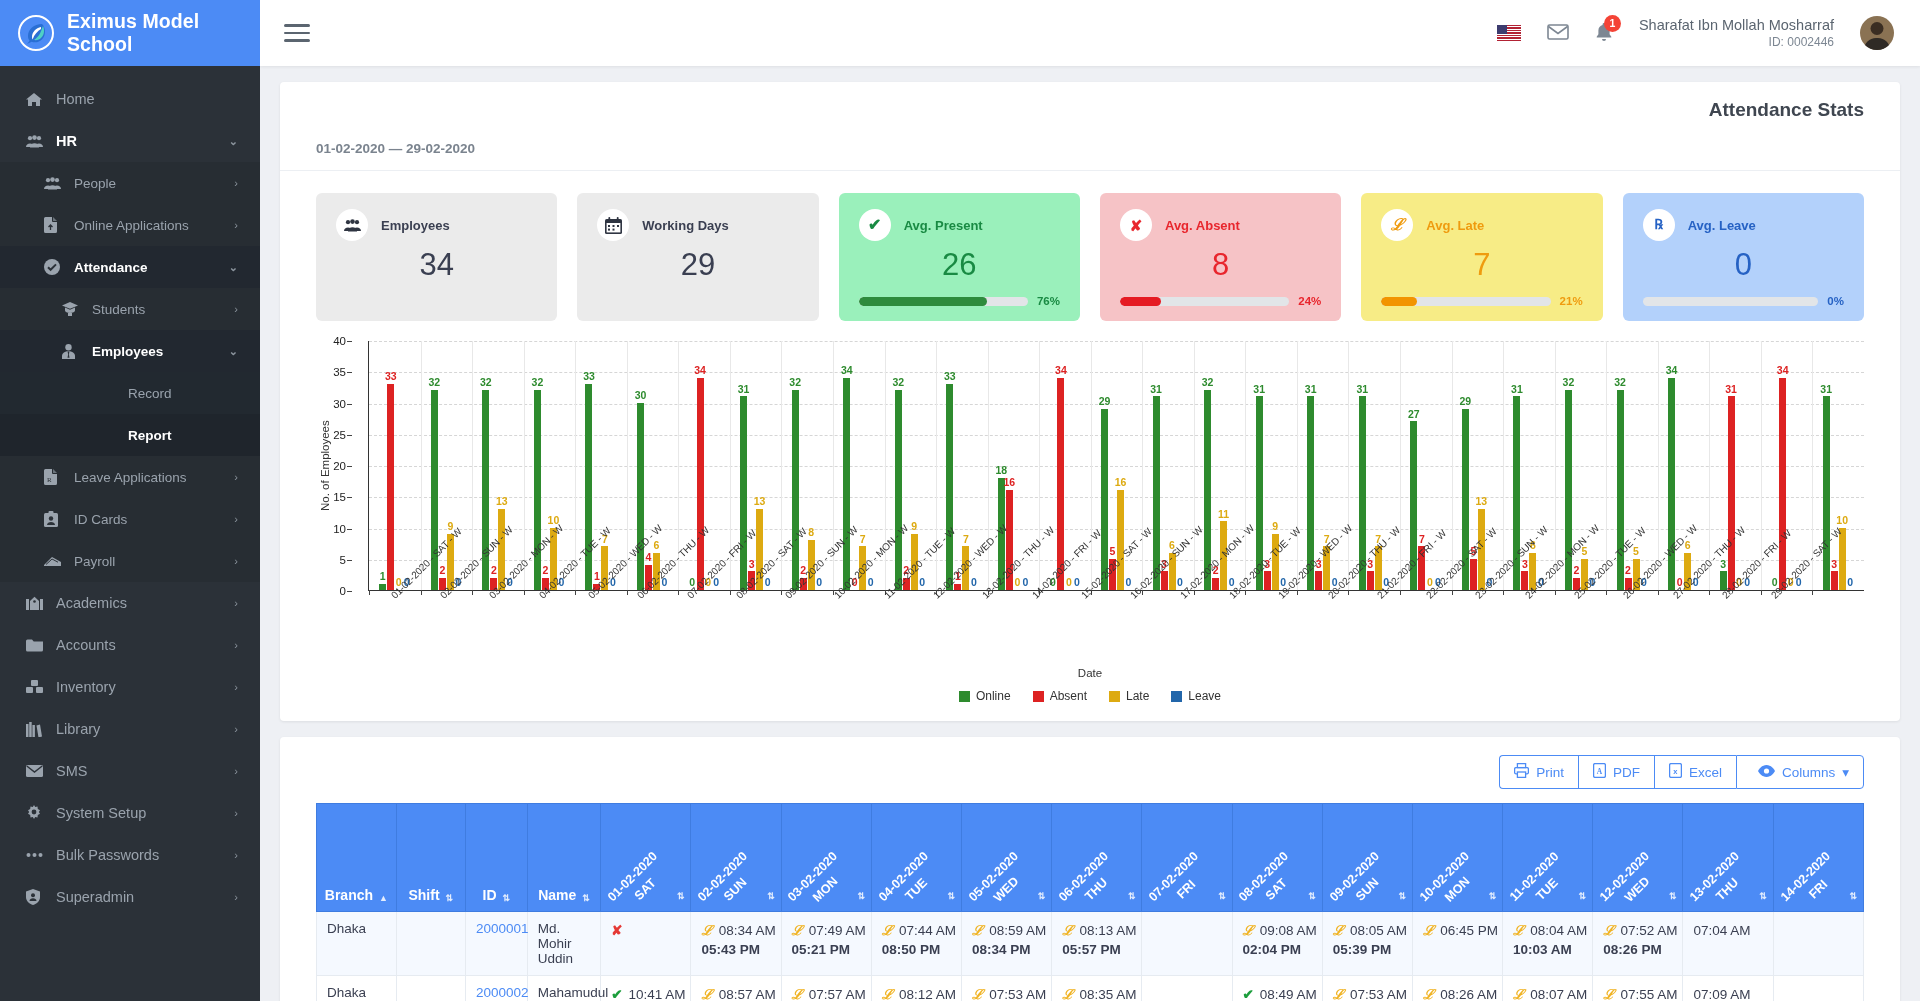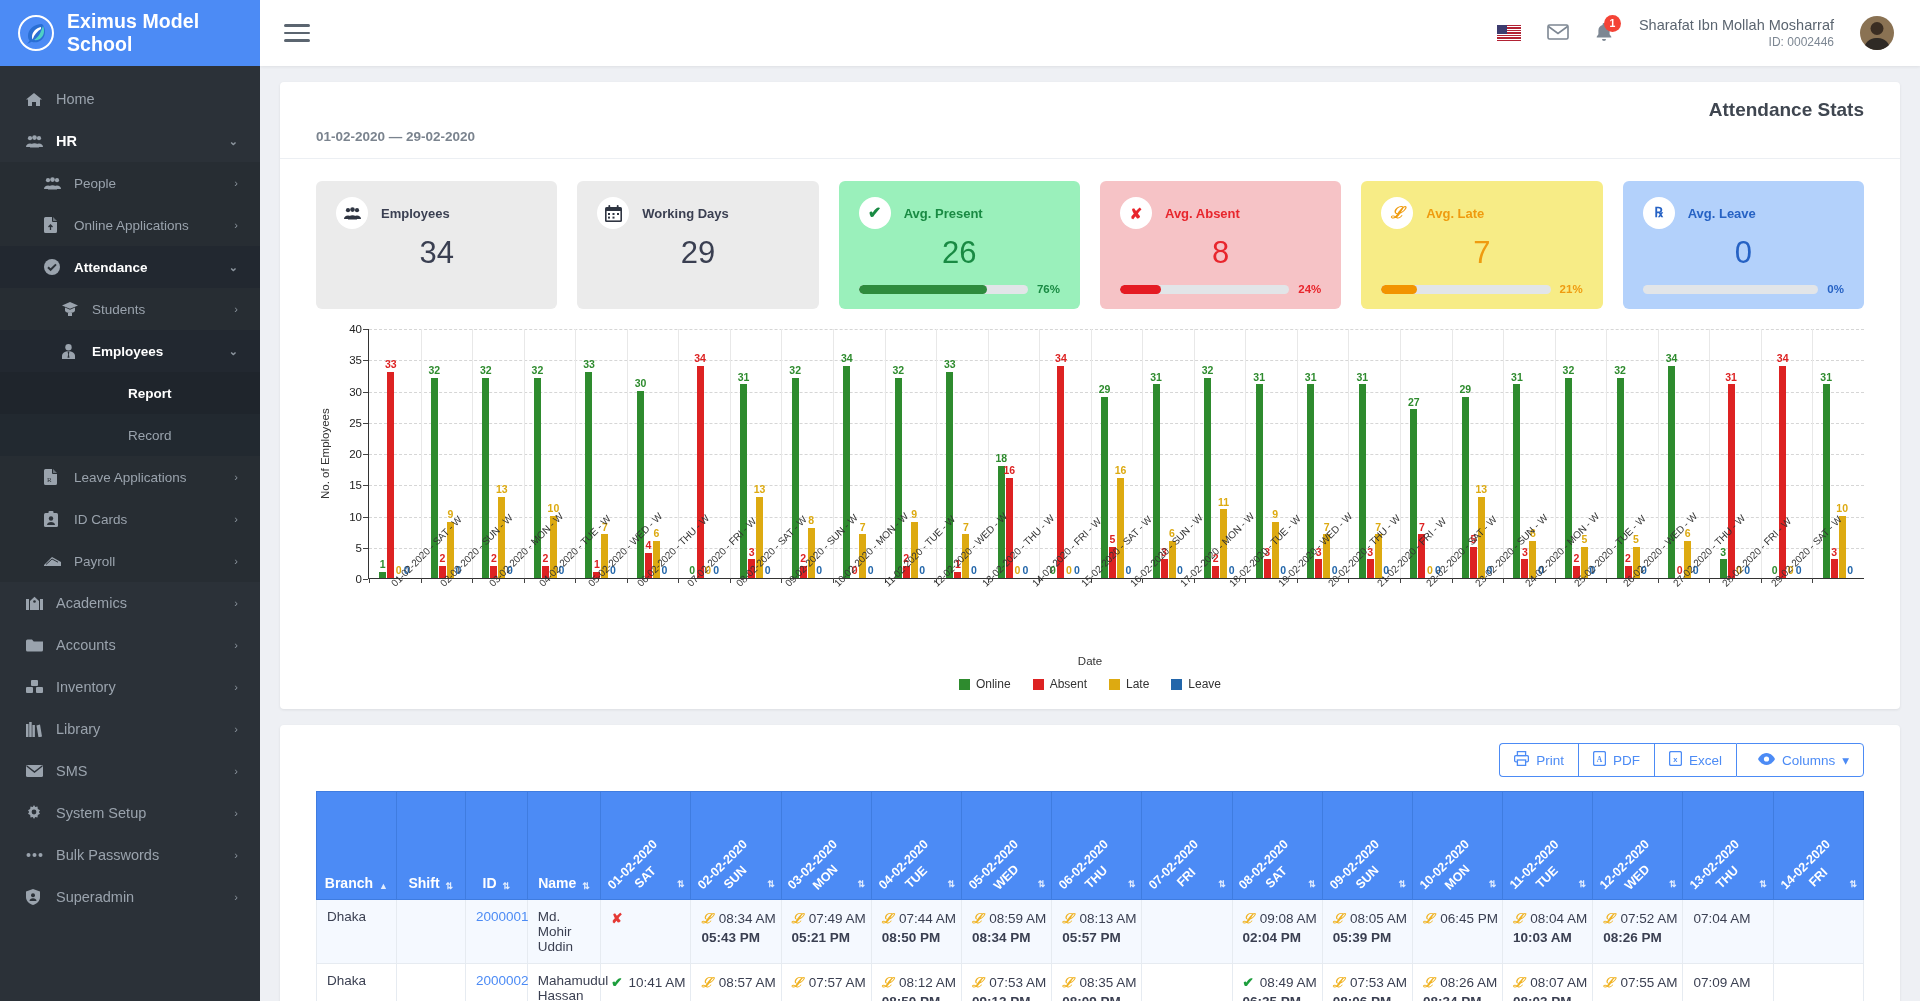--- a/index.html
+++ b/index.html
@@ -69,21 +69,21 @@
   .avatar .head { position: absolute; left: 50%; top: 6px; transform: translateX(-50%);
      width: 13px; height: 13px; border-radius: 50%; background: #3a2d22; }
   .avatar .body { position: absolute; left: 50%; bottom: -4px; transform: translateX(-50%);
      width: 26px; height: 16px; border-radius: 12px 12px 0 0; background: #2f2a25; }
 
   .content { flex: 1; overflow: hidden; padding: 16px 20px 0 20px; }
 
   .card { background: #fff; border-radius: 4px; box-shadow: 0 1px 3px rgba(0,0,0,.08); }
   .panel-head { padding: 17px 36px 14px 36px; border-bottom: 1px solid #eceff3; }
   .panel-title { font-size: 19px; font-weight: bold; color: #3f4650; text-align: right; }
-  .panel-sub { font-size: 13.5px; color: #7a838e; font-weight: bold; margin-top: 8px; }
+  .panel-sub { font-size: 13.5px; color: #7a838e; font-weight: bold; margin-top: 20px; }
 
   
   .stats { display: flex; gap: 20px; padding: 22px 36px 6px 36px; }
   .stat { flex: 1; border-radius: 6px; padding: 16px 20px 14px 20px; min-height: 112px; position: relative; }
   .stat-top { display: flex; align-items: center; gap: 13px; }
   .stat-ic {
     width: 32px; height: 32px; flex: 0 0 32px; border-radius: 50%; background: #fff;
     display: flex; align-items: center; justify-content: center; font-size: 15px; font-weight: bold;
   }
   .stat-lbl { font-size: 13px; font-weight: bold; }
@@ -94,21 +94,21 @@
   .bar-pct { font-size: 11.5px; font-weight: bold; }
 
   
   .chart-wrap { padding: 14px 36px 18px 36px; }
   .chart-area { position: relative; height: 250px; display: flex; }
   .y-title {
     writing-mode: vertical-rl; transform: rotate(180deg); font-size: 11.5px; color: #333;
     display: flex; align-items: center; justify-content: center; width: 18px; flex: 0 0 18px;
   }
   .y-axis { width: 34px; flex: 0 0 34px; position: relative; }
-  .y-tick { position: absolute; right: 6px; transform: translateY(-50%); font-size: 11.5px; color: #222; }
+  .y-tick { position: absolute; right: 22px; transform: translateY(-50%); font-size: 11.5px; color: #222; }
   .y-tick::after { content:''; position:absolute; right:-6px; top:50%; width:5px; height:1px; background:#444; }
   .plot { flex: 1; position: relative; border-left: 1.5px solid #333; border-bottom: 1.5px solid #333; }
   .gridline { position: absolute; left: 0; right: 0; border-top: 1px dashed #d6d6d6; }
   .vgrid { position: absolute; top: 0; bottom: 0; border-left: 1px solid #e8e8e8; }
   .group { position: absolute; bottom: 0; display: flex; align-items: flex-end; justify-content: center; gap: 1px; }
   .bar { position: relative; width: 7px; }
   .bar .v { position: absolute; left: 50%; transform: translateX(-50%); bottom: 100%;
       font-size: 10.5px; font-weight: bold; line-height: 1.1; margin-bottom: 1px; white-space: nowrap; }
   .tick-m { position: absolute; bottom: -5px; width: 1px; height: 5px; background: #444; }
   .xlabels { position: relative; height: 82px; margin-left: 52px; }
@@ -244,27 +244,27 @@
           <span class="ic">
             <svg width="13" height="15" viewBox="0 0 13 15">
               <circle cx="6.5" cy="3.2" r="3.2" fill="currentColor"></circle>
               <path d="M6.5 7.2C3 7.2 0 9 0 12v3h13v-3c0-3-3-4.8-6.5-4.8z" fill="currentColor"></path>
               <path d="M5.6 7.4h1.8l-.5 3 .6 3.4h-2l.6-3.4z" fill="#2b3138"></path>
             </svg>
           </span>
           <span class="lbl">Employees</span>
           <span class="car">⌄</span>
         </div>
+        <div class="nav-item lvl4 nav-sub2">
+          <span class="ic"></span>
+          <span class="lbl">Record</span>
+        </div>
         <div class="nav-item lvl4 cur-bg nav-sub2">
           <span class="ic"></span>
           <span class="lbl">Report</span>
-        </div>
-        <div class="nav-item lvl4 nav-sub2">
-          <span class="ic"></span>
-          <span class="lbl">Record</span>
         </div>
         <div class="nav-item lvl2 nav-sub">
           <span class="ic">
             <svg width="13" height="16" viewBox="0 0 13 16">
               <path d="M8 0H1.5A1.5 1.5 0 0 0 0 1.5v13A1.5 1.5 0 0 0 1.5 16h10a1.5 1.5 0 0 0 1.5-1.5V5H9a1 1 0 0 1-1-1z" fill="currentColor"></path>
               <path d="M9 0v4h4z" fill="currentColor" opacity=".6"></path>
               <text x="3" y="13" font-size="7" fill="#2b3138" font-family="serif">R</text>
             </svg>
           </span>
           <span class="lbl">Leave Applications</span>

